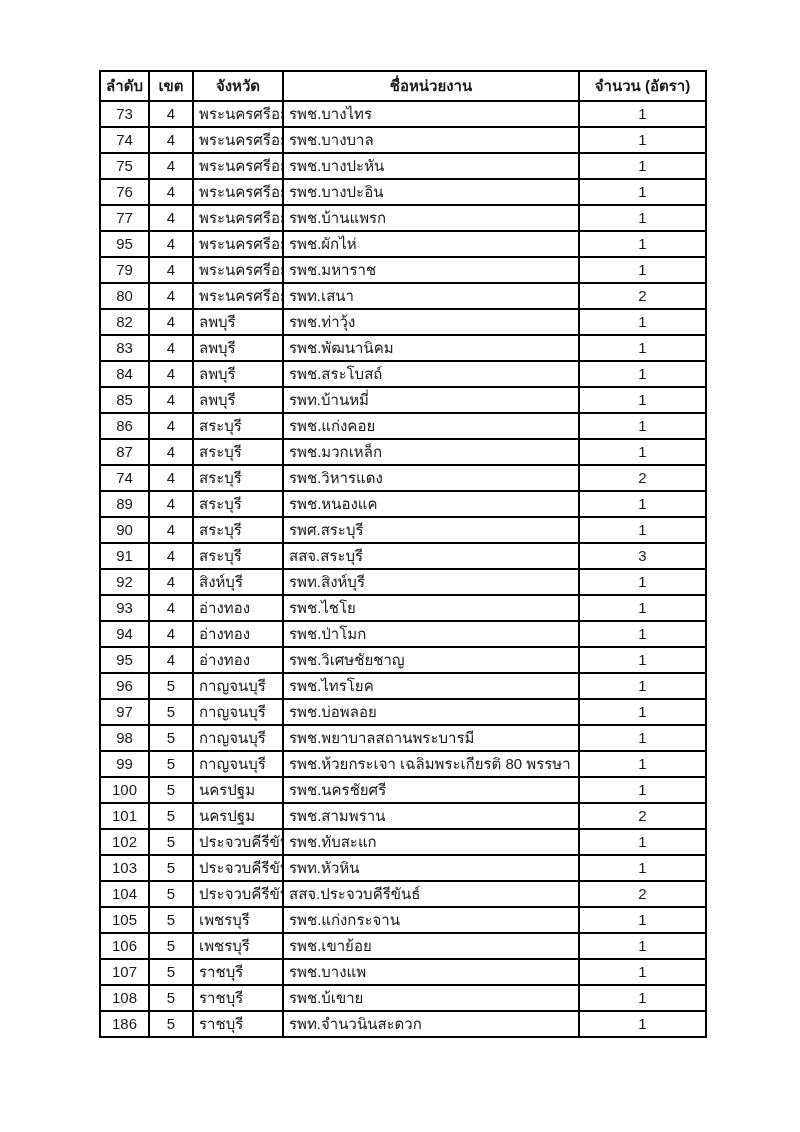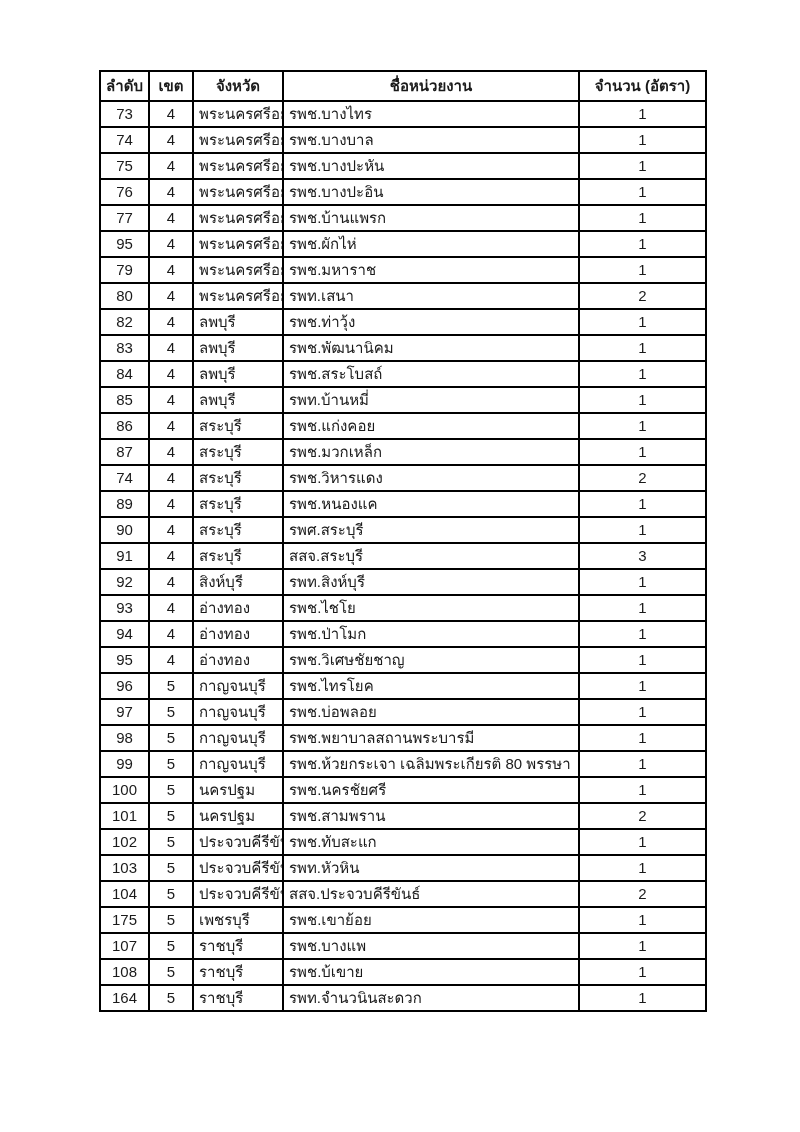--- a/index.html
+++ b/index.html
@@ -604,29 +604,46 @@
           </td>
           <td class="al-left">
             <div class="cellwrap">สสจ.ประจวบคีรีขันธ์</div>
           </td>
           <td class="al-center">
             <div class="cellwrap">2</div>
           </td>
         </tr>
         <tr>
           <td class="al-center">
-            <div class="cellwrap">175</div>
+            <div class="cellwrap">105</div>
           </td>
           <td class="al-center">
             <div class="cellwrap">5</div>
           </td>
           <td class="al-left">
             <div class="cellwrap">เพชรบุรี</div>
           </td>
           <td class="al-left">
+            <div class="cellwrap">รพช.แก่งกระจาน</div>
+          </td>
+          <td class="al-center">
+            <div class="cellwrap">1</div>
+          </td>
+        </tr>
+        <tr>
+          <td class="al-center">
+            <div class="cellwrap">106</div>
+          </td>
+          <td class="al-center">
+            <div class="cellwrap">5</div>
+          </td>
+          <td class="al-left">
+            <div class="cellwrap">เพชรบุรี</div>
+          </td>
+          <td class="al-left">
             <div class="cellwrap">รพช.เขาย้อย</div>
           </td>
           <td class="al-center">
             <div class="cellwrap">1</div>
           </td>
         </tr>
         <tr>
           <td class="al-center">
             <div class="cellwrap">107</div>
           </td>
@@ -655,21 +672,21 @@
           </td>
           <td class="al-left">
             <div class="cellwrap">รพช.บ้เขาย</div>
           </td>
           <td class="al-center">
             <div class="cellwrap">1</div>
           </td>
         </tr>
         <tr>
           <td class="al-center">
-            <div class="cellwrap">164</div>
+            <div class="cellwrap">186</div>
           </td>
           <td class="al-center">
             <div class="cellwrap">5</div>
           </td>
           <td class="al-left">
             <div class="cellwrap">ราชบุรี</div>
           </td>
           <td class="al-left">
             <div class="cellwrap">รพท.จำนวนินสะดวก</div>
           </td>

